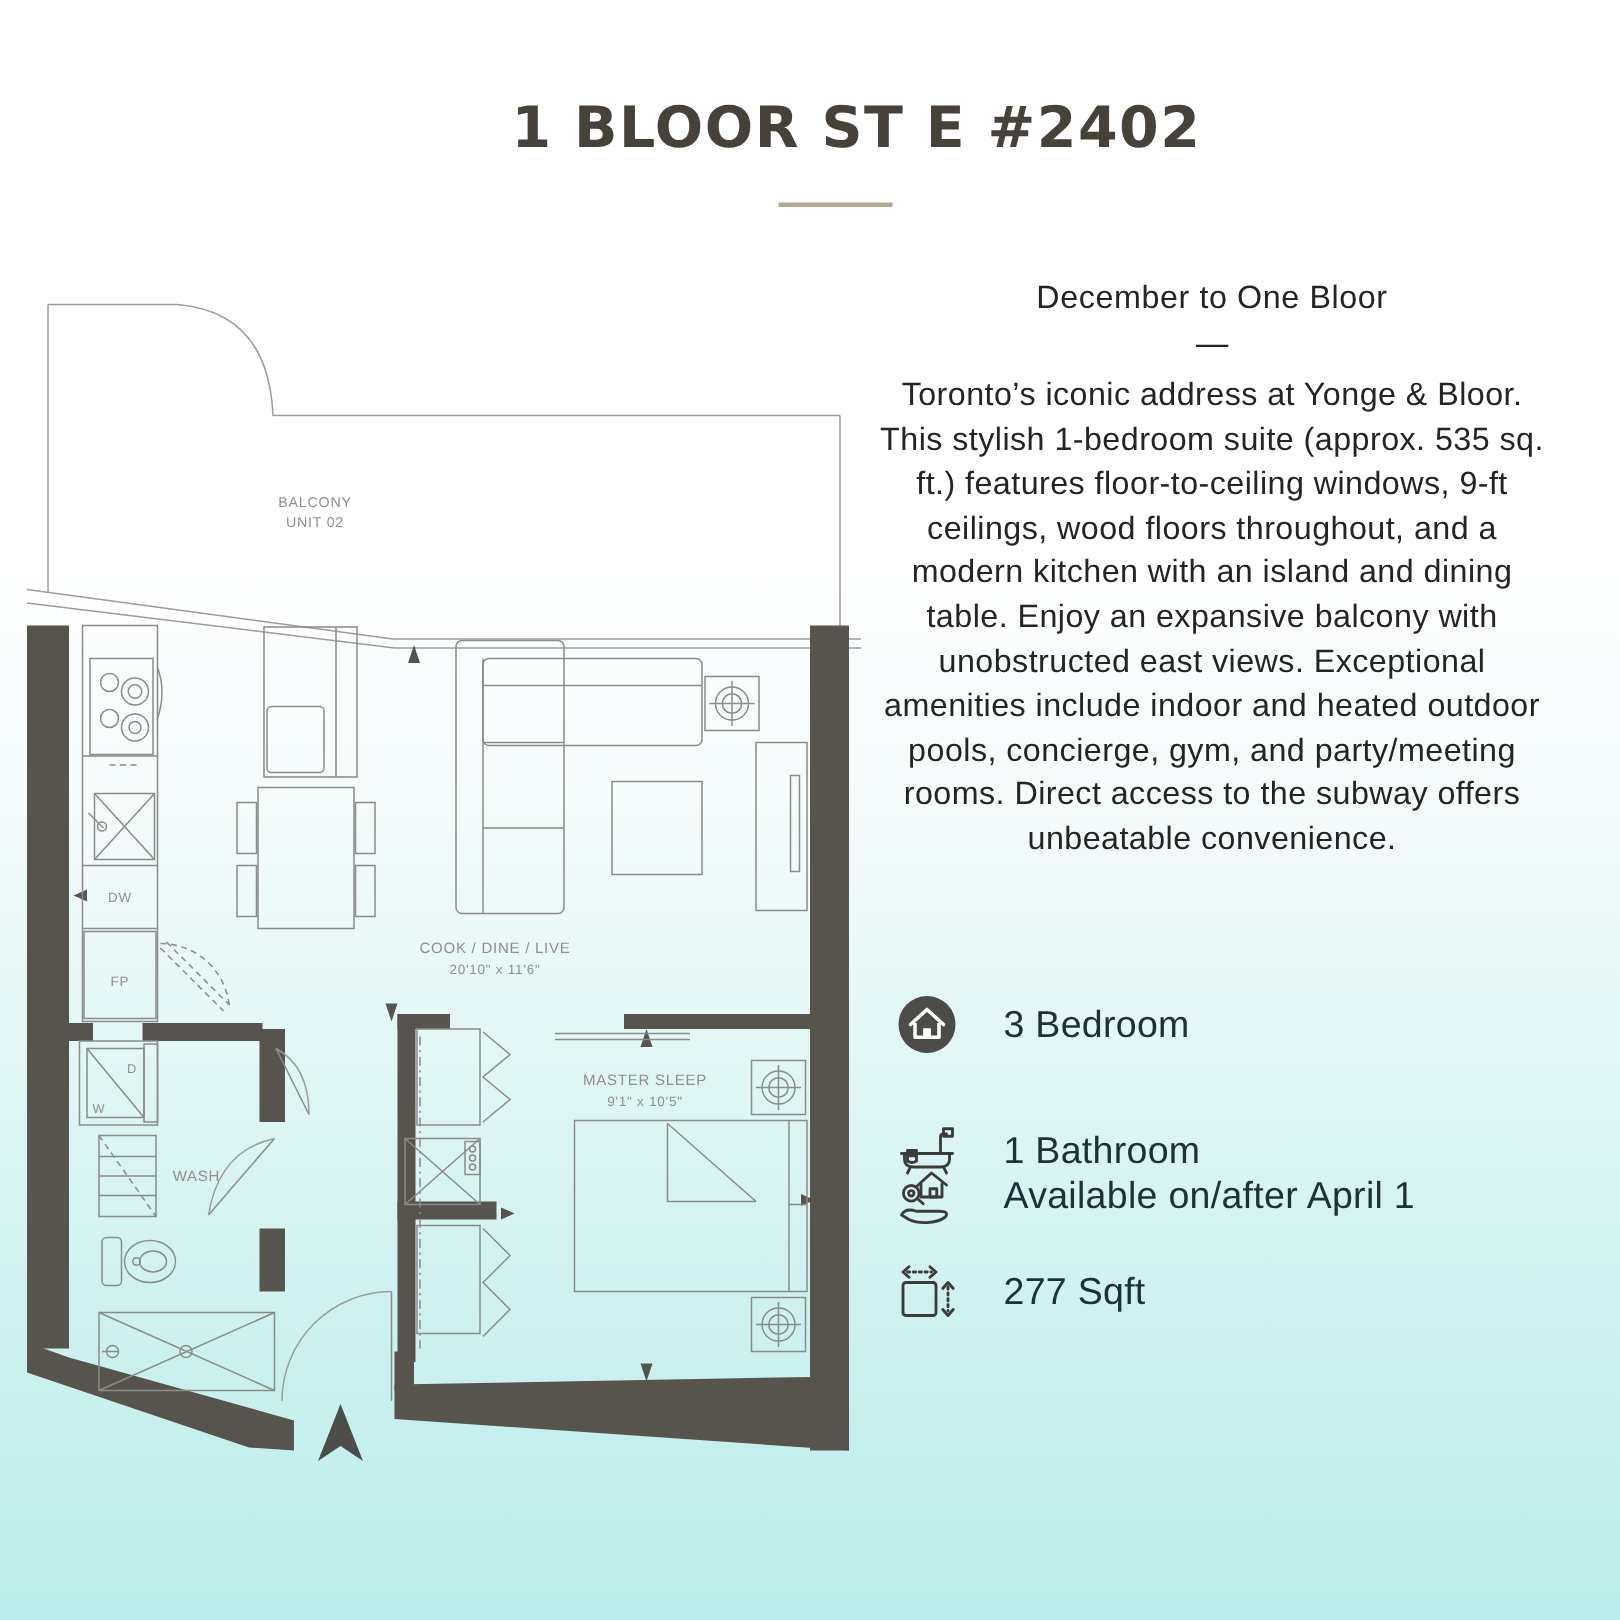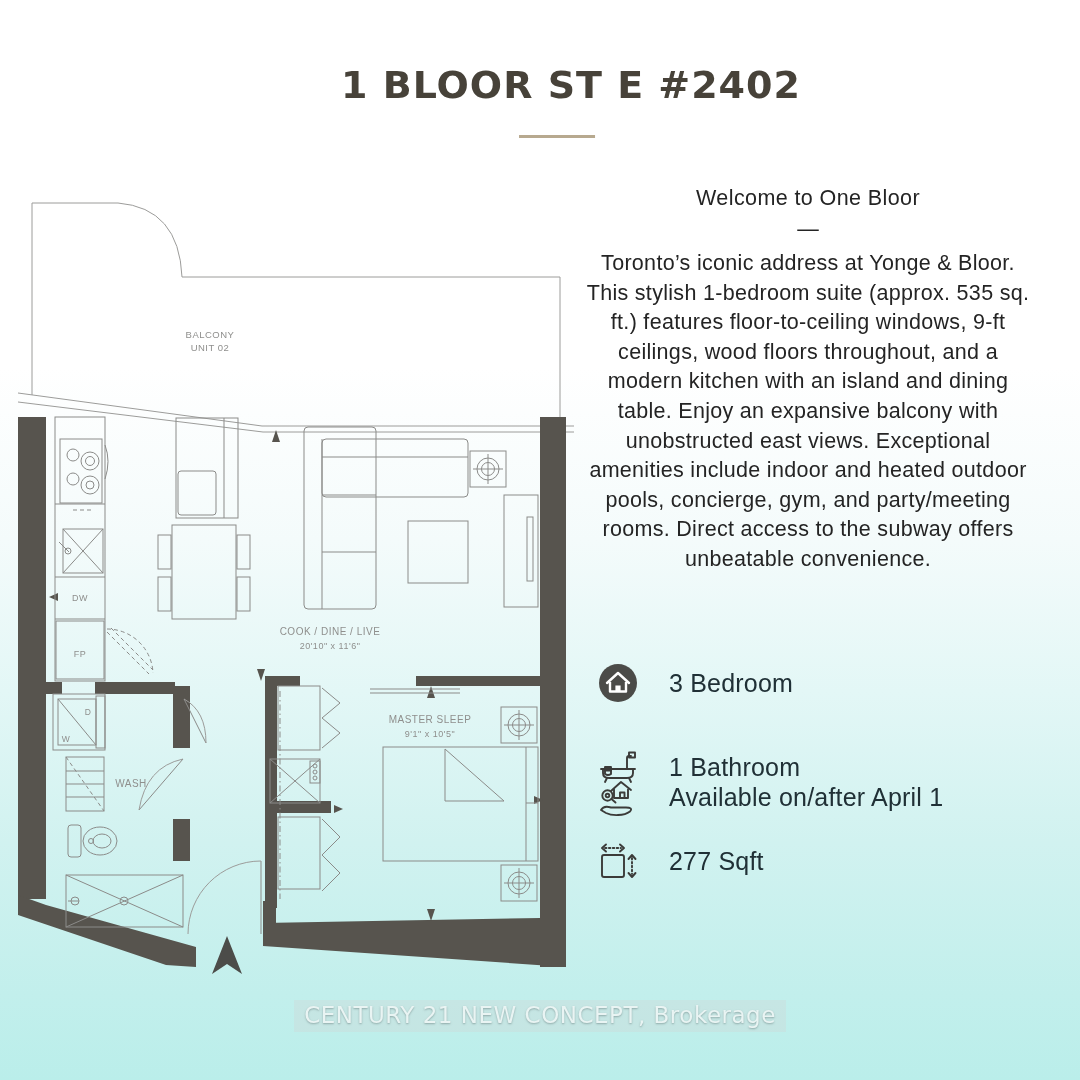--- a/index.html
+++ b/index.html
@@ -241,21 +241,21 @@
         <text class="ptxt" x="113" y="588" font-size="10">WASH</text>
         <text class="ptxt" x="62" y="402" font-size="9">DW</text>
         <text class="ptxt" x="62" y="458" font-size="9">FP</text>
         <text class="ptxt" x="70" y="516" font-size="8.5">D</text>
         <text class="ptxt" x="48" y="543" font-size="8.5">W</text>
       </g>
     </svg>
   </div>
 
   <div class="right-col">
-    <div class="welcome">Welcome to One Bloor</div>
+    <div class="welcome">December to One Bloor</div>
     <div class="dash">—</div>
     <div class="body-text">Toronto’s iconic address at Yonge &amp; Bloor. This stylish 1-bedroom suite (approx. 535 sq. ft.) features floor-to-ceiling windows, 9-ft ceilings, wood floors throughout, and a modern kitchen with an island and dining table. Enjoy an expansive balcony with unobstructed east views. Exceptional amenities include indoor and heated outdoor pools, concierge, gym, and party/meeting rooms. Direct access to the subway offers unbeatable convenience.</div>
   </div>
 
   <div class="features">
 
     <div class="feature-row row-0">
       <svg class="f-icon" viewBox="0 0 44 44">
         <circle cx="22" cy="22" r="19" fill="#4b4b48"></circle>
         <path d="M11,22 L22,12 L33,22" fill="none" stroke="#ffffff" stroke-width="2.4" stroke-linecap="round" stroke-linejoin="round"></path>
@@ -299,17 +299,14 @@
         <polyline class="fico" points="10,5.5 6,9 10,12.5"></polyline>
         <polyline class="fico" points="24,5.5 28,9 24,12.5"></polyline>
         <line class="fico" x1="36" y1="19" x2="36" y2="35" stroke-dasharray="1.5,2.4"></line>
         <polyline class="fico" points="32.5,20 36,16 39.5,20"></polyline>
         <polyline class="fico" points="32.5,34 36,38 39.5,34"></polyline>
       </svg>
       <span class="feature-label">277 Sqft</span>
     </div>
   </div>
 
-  <div class="footer">
-    <span>CENTURY 21 NEW CONCEPT, Brokerage</span>
-  </div>
 
 </div>
 
 </body></html>

